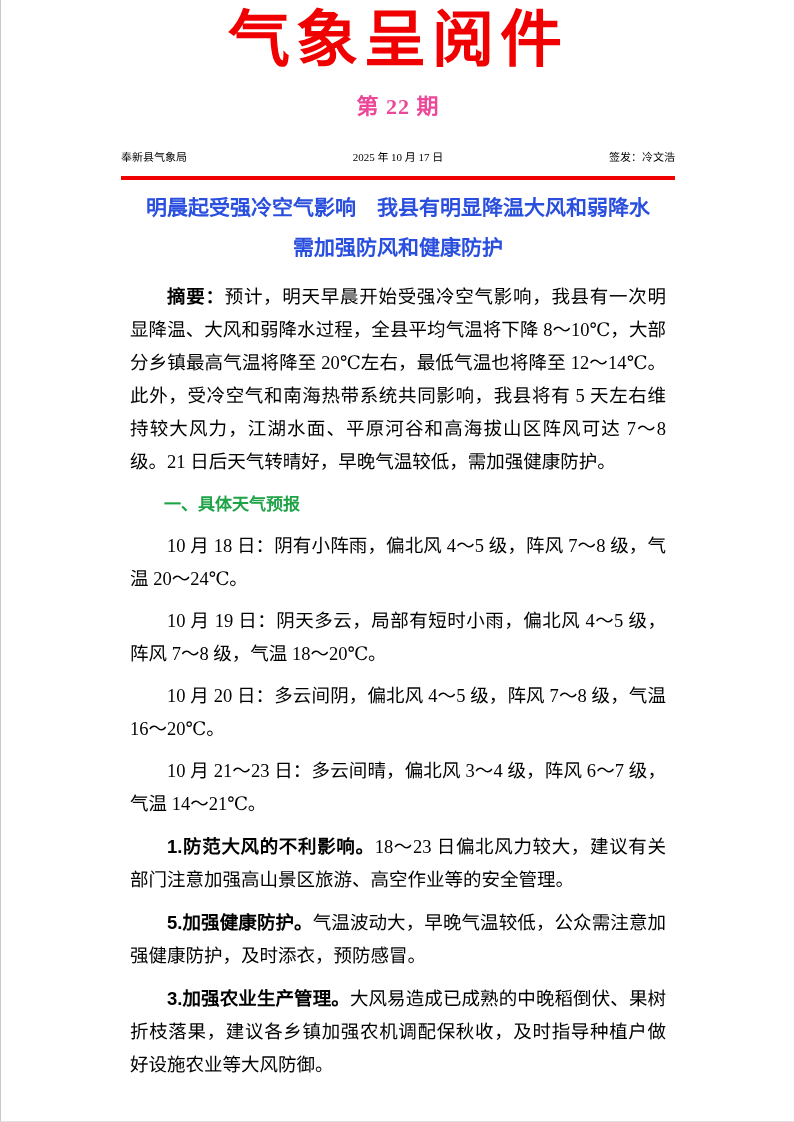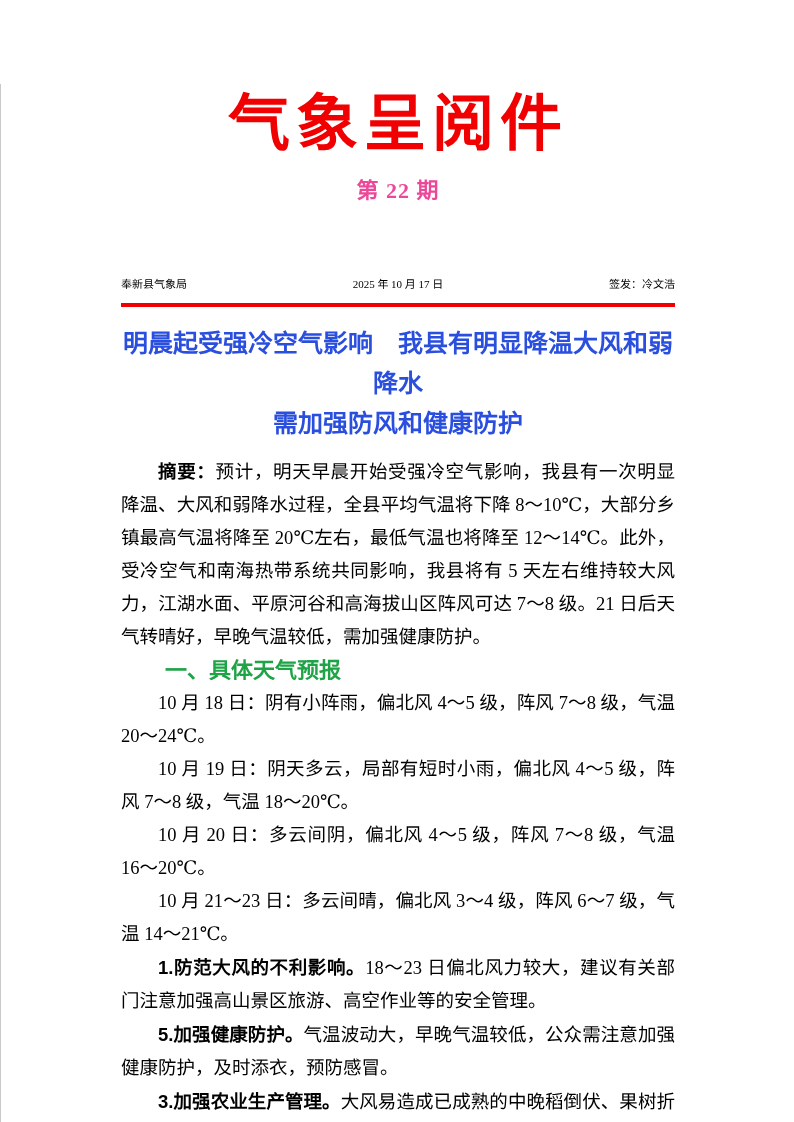--- a/index.html
+++ b/index.html
@@ -19,21 +19,20 @@
     border-left: 1px solid #c9c9c9;
     border-bottom: 1px solid #e0e0e0;
     font-family: "Liberation Serif", "DejaVu Serif", serif;
     color: #000000;
   }
   .content {
     box-sizing: border-box;
     padding: 0 119px 0 120px;
   }
   .doc-title {
-    margin-top: 84px;
     text-align: center;
     font-size: 62px;
     line-height: 80px;
     font-weight: bold;
     letter-spacing: 6px;
     color: #f00000;
     font-family: "Liberation Serif", "DejaVu Serif", serif;
   }
   .issue-no {
     margin-top: 14px;
@@ -47,56 +46,56 @@
   .meta-row {
     margin-top: 26px;
     display: grid;
     grid-template-columns: 1fr auto 1fr;
     align-items: baseline;
     font-size: 11px;
     line-height: 22px;
   }
   .meta-row .left   { justify-self: start; }
   .meta-row .center { justify-self: center; font-family: Liberation Serif, serif; }
-  .meta-row .right  { justify-self: end; margin-top: 43px; }
+  .meta-row .right  { justify-self: end; }
   .red-rule {
     margin-top: 8px;
     height: 4px;
     background: #f00000;
   }
   .headline {
-    margin-top: 16px;
+    margin-top: 8px;
     text-align: center;
     color: #2a4fdf;
     font-weight: bold;
-    font-size: 25px;
+    font-size: 21px;
     line-height: 40px;
     font-family: "Liberation Sans", "DejaVu Sans", sans-serif;
   }
   .body-text {
     margin-top: 12px;
     font-size: 18.5px;
     line-height: 33px;
     text-align: justify;
   }
   .body-text p {
-    margin: 0;
+    margin: 9px;
     text-indent: 2em;
   }
   .bold-lead {
     font-weight: bold;
     font-family: "Liberation Sans", "DejaVu Sans", sans-serif;
   }
   .section-heading {
     margin: 0;
     text-indent: 2em;
     color: #1ea347;
     font-weight: bold;
     font-family: Liberation Sans, sans-serif;
-    font-size: 22px;
+    font-size: 17px;
     line-height: 33px;
   }
 </style>
 </head>
 <body>
 
 <div class="page">
   <div class="content">
 
     <div class="doc-title">气象呈阅件</div>

